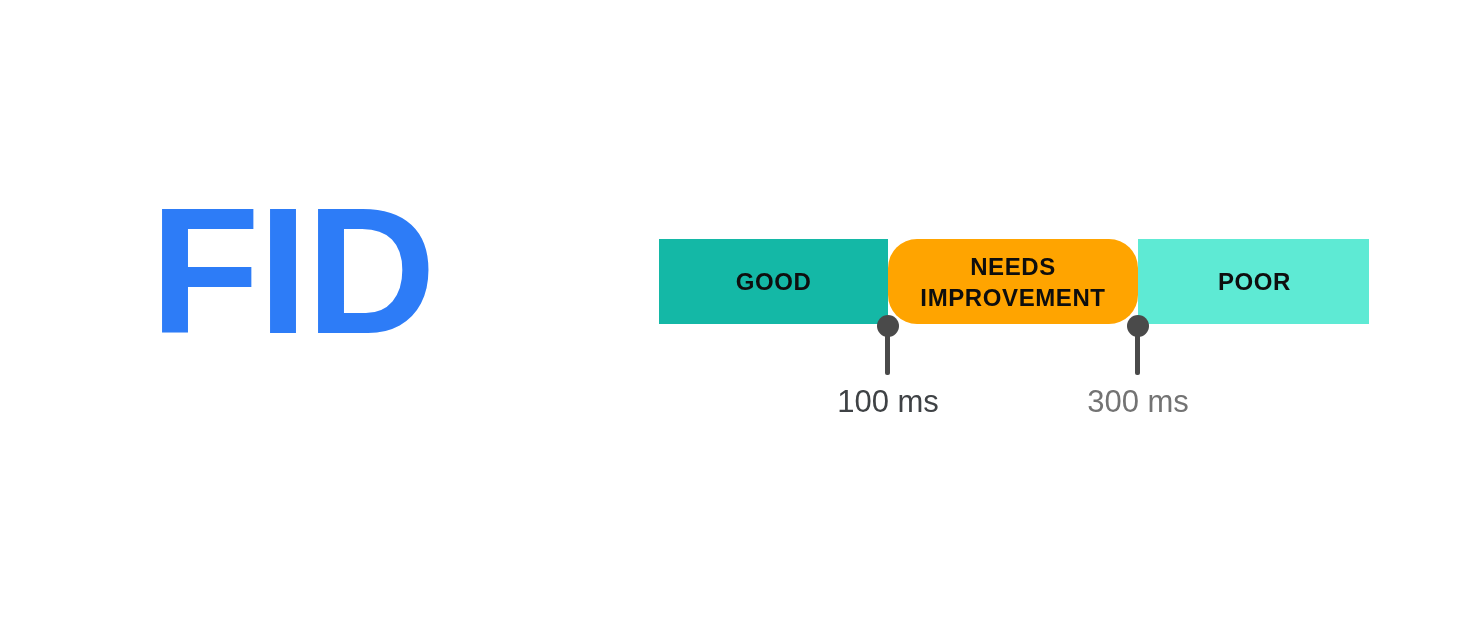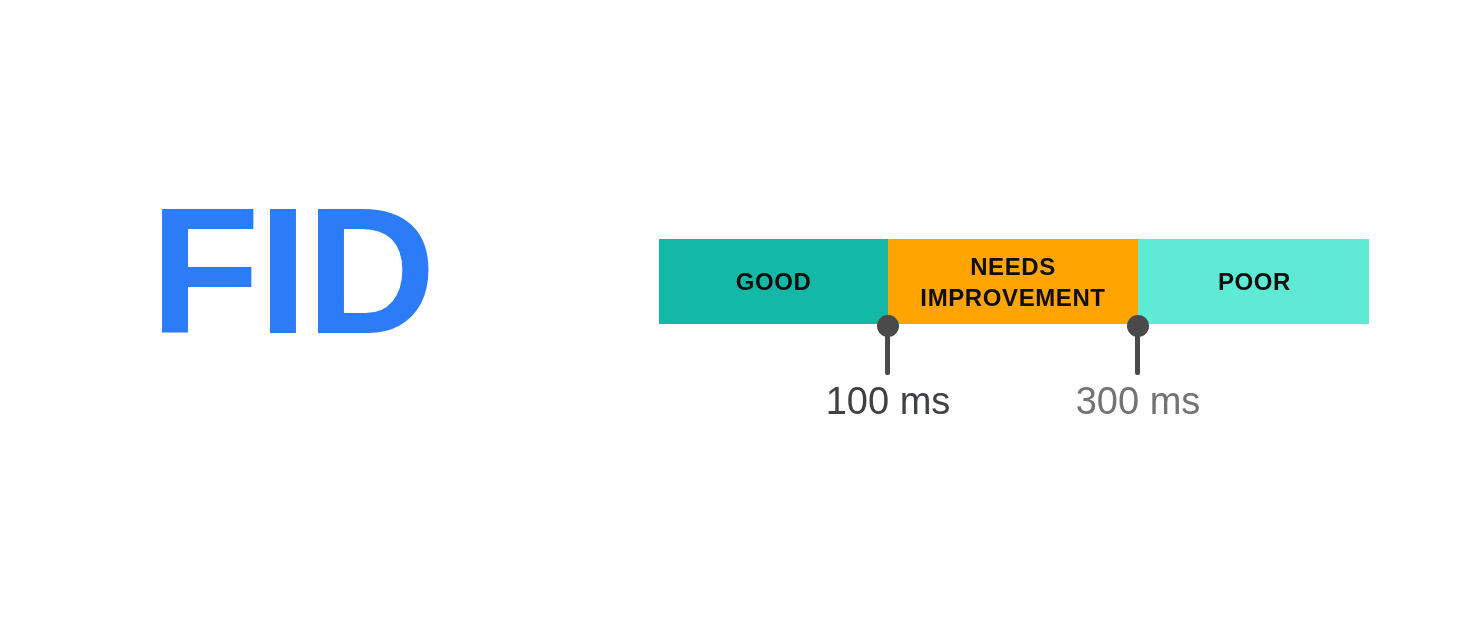--- a/index.html
+++ b/index.html
@@ -77,21 +77,21 @@
     width: 5px;
     height: 49px;
     top: 326px;
     border-radius: 2px;
   }
   .marker-label {
     position: absolute;
     top: 383px;
     width: 240px;
     text-align: center;
-    font-size: 38px;
+    font-size: 31px;
     line-height: 37px;
     font-weight: 500;
     white-space: nowrap;
   }
   .m1 .marker-dot   { left: 877px; }
   .m1 .marker-stem  { left: 885px; }
   .m1 .marker-label { left: 768px; }
   .m2 .marker-dot   { left: 1127px; }
   .m2 .marker-stem  { left: 1135px; }
   .m2 .marker-label { left: 1018px; }
@@ -99,21 +99,21 @@
 </head>
 <body>
 
 <div class="canvas">
 
   <div class="metric-abbr" style="color: rgb(45, 124, 247);">FID</div>
 
 
   <div class="scale-bar">
     <div class="segment seg-good" style="background-color: #14b8a6;">GOOD</div>
-    <div class="segment seg-needs" style="background-color: rgb(255, 164, 0);">NEEDS IMPROVEMENT</div>
+    <div class="segment seg-needs" style="background-color: rgb(255, 164, 0); border-radius: 29px;">NEEDS IMPROVEMENT</div>
     <div class="segment seg-poor" style="background-color: #5eead4; padding-left: 16px;">POOR</div>
   </div>
 
   <div class="marker m1">
     <div class="marker-stem" style="background-color: rgb(74, 74, 74);"></div>
     <div class="marker-dot" style="background-color: rgb(74, 74, 74);"></div>
     <div class="marker-label" style="color: rgb(63, 66, 69);">100 ms</div>
   </div>
 
   <div class="marker m2">

